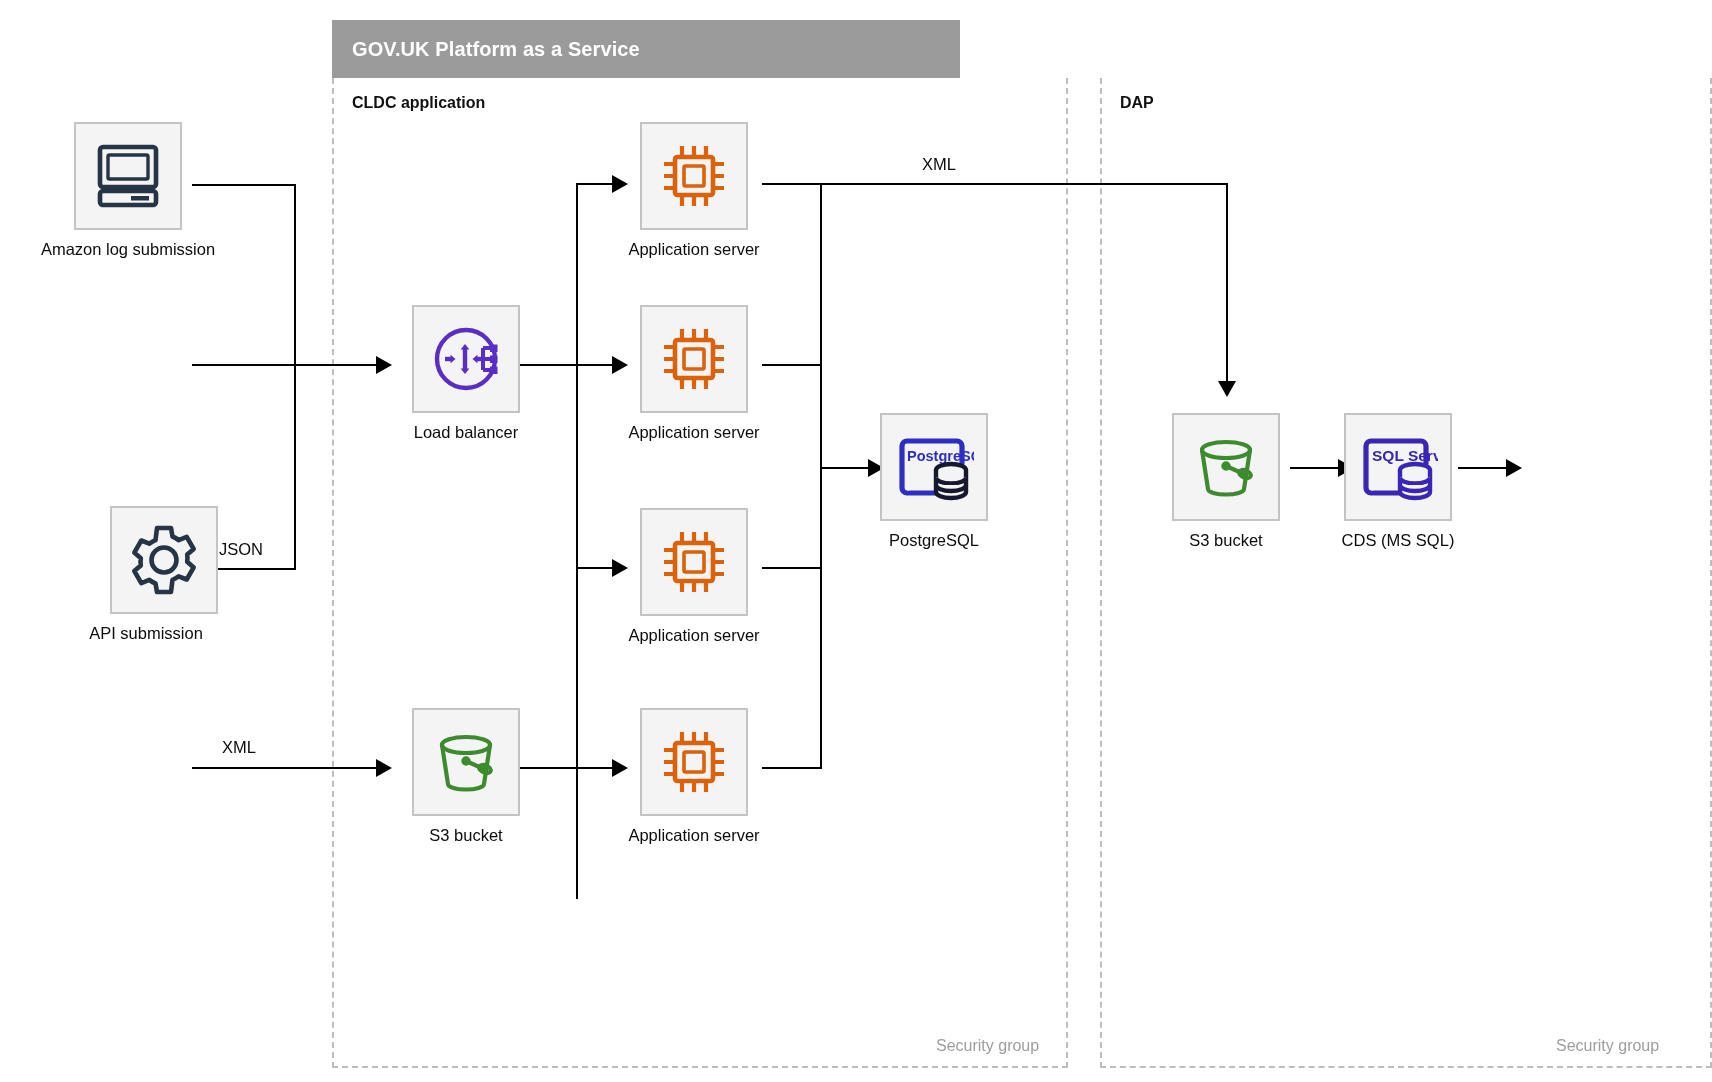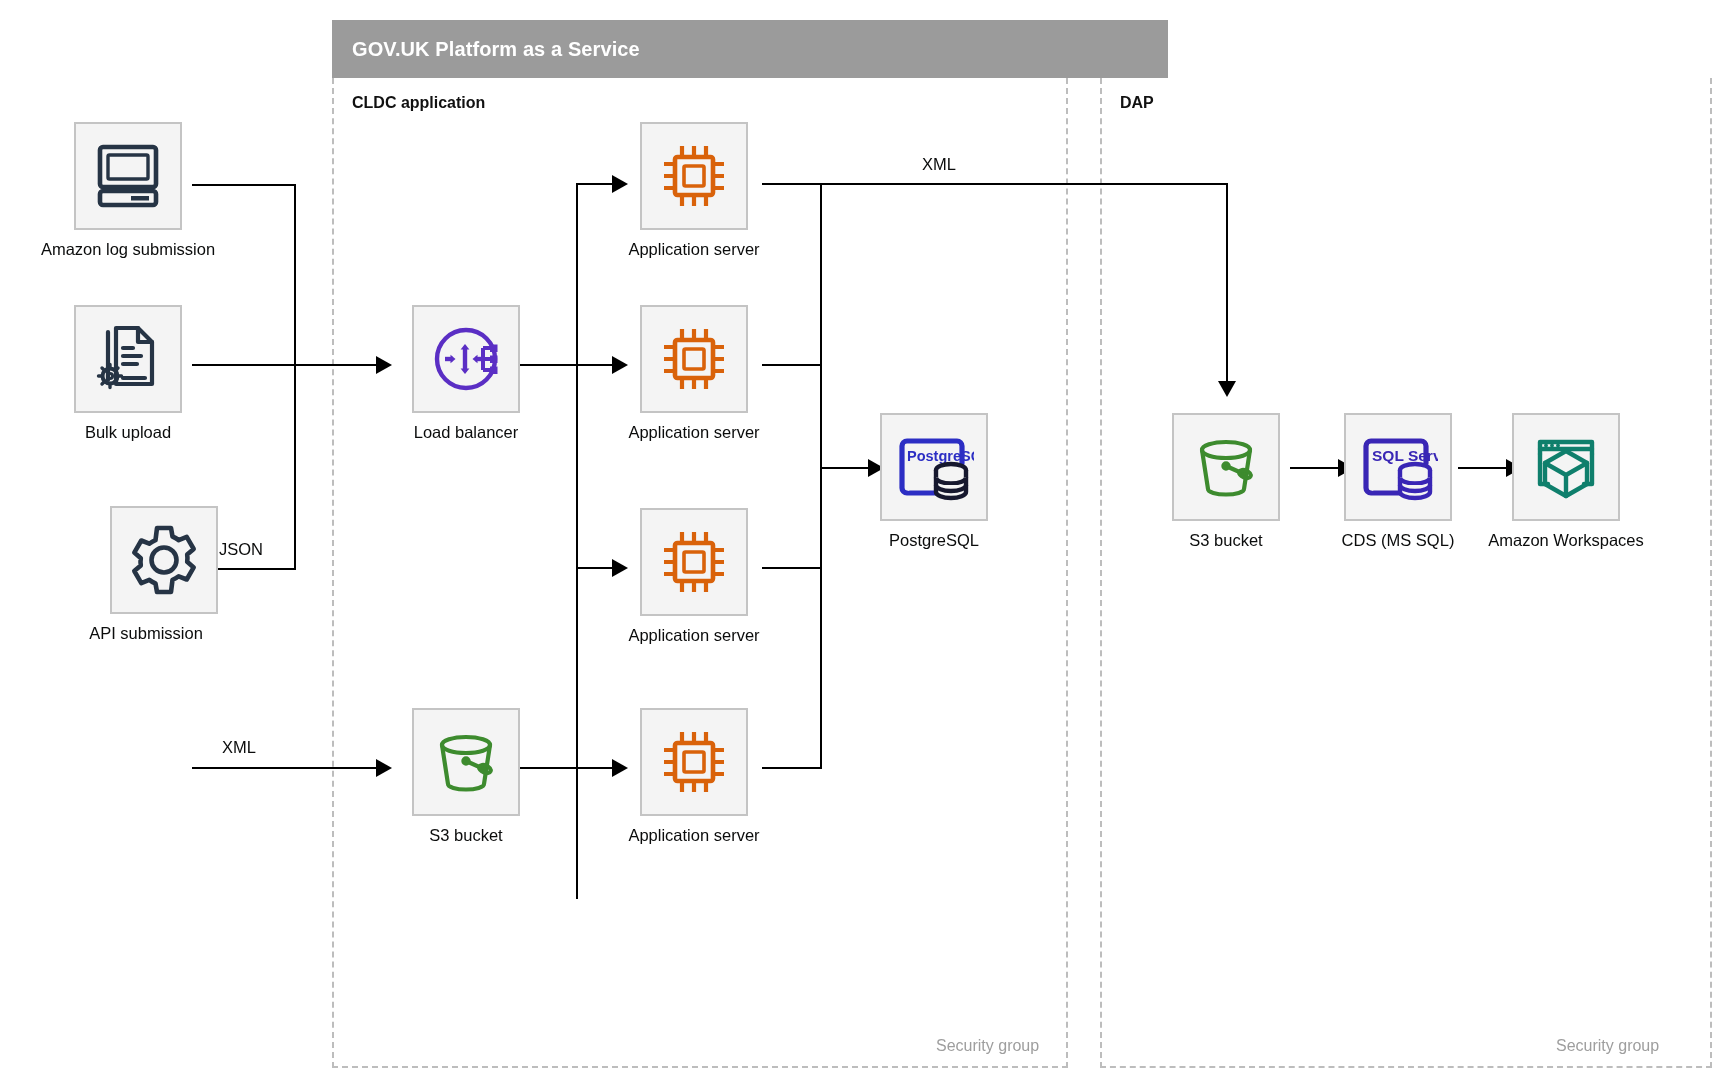--- a/index.html
+++ b/index.html
@@ -96,21 +96,21 @@
     font-size: 16.5px;
     color: #0b0c0c;
     white-space: nowrap;
   }
 </style>
 </head>
 <body>
 
 <div id="stage">
 
-  <div class="zone-header" style="left:332px; top:20px; width:836px; height:58px;">
+  <div class="zone-header" style="left:332px; top:20px; width:628px; height:58px;">
     <span>GOV.UK Platform as a Service</span>
   </div>
 
 
   <div class="secgroup" style="left:332px; top:78px; width:736px; height:990px;"></div>
   <div class="secgroup" style="left:1100px; top:78px; width:612px; height:990px;"></div>
 
   <div class="subzone-label" style="left:352px; top:94px;">CLDC application</div>
   <div class="subzone-label" style="left:1120px; top:94px;">DAP</div>
 
@@ -178,36 +178,20 @@
           <rect x="9" y="8" width="56" height="40" rx="3"></rect>
           <rect x="17" y="16" width="40" height="24" rx="1.5" stroke-width="3.4"></rect>
           <rect x="9" y="52" width="56" height="14" rx="3"></rect>
           <rect x="40" y="57" width="18" height="4.5" fill="#263445" stroke="none"></rect>
         </svg>
       </span>
     </div>
     <div class="caption">Amazon log submission</div>
   </div>
 
-  <div class="node" style="left:74px; top:305px;">
-    <div class="box">
-      <span>
-        <svg width="74" height="74" viewBox="0 0 74 74" fill="none" stroke="#263445" stroke-width="4.2" stroke-linecap="round" stroke-linejoin="round">
-          <path d="M17 10 v48"></path>
-          <path d="M25 6 h22 l14 14 v42 H25 Z"></path>
-          <path d="M47 6 v14 h14"></path>
-          <path d="M32 26 h10 M32 34 h18 M32 42 h14 M32 56 h22"></path>
-          <circle cx="19" cy="54" r="7.5" stroke-width="4"></circle>
-          <circle cx="19" cy="54" r="2.6" stroke-width="3"></circle>
-          <path d="M19 42.5 v4 M19 61.5 v4 M7.5 54 h4 M26.5 54 h4 M11 46 l2.8 2.8 M24.2 59.2 L27 62 M27 46 l-2.8 2.8 M13.8 59.2 L11 62" stroke-width="3.4"></path>
-        </svg>
-      </span>
-    </div>
-    <div class="caption">Bulk upload</div>
-  </div>
 
   <div class="node" style="left:74px; top:506px;padding-left:36px;">
     <div class="box">
       <span>
         <svg width="74" height="74" viewBox="0 0 74 74" fill="none" stroke="#263445" stroke-width="4.6" stroke-linejoin="round">
           <path d="M30 5 h14 l1.5 8.5 a24 24 0 0 1 6.2 3.6 l8-3.2 7 12.1 -6.5 5.6 a24 24 0 0 1 0 7.2 l6.5 5.6 -7 12.1 -8-3.2 a24 24 0 0 1 -6.2 3.6 L44 69 H30 l-1.5-8.5 a24 24 0 0 1 -6.2-3.6 l-8 3.2 -7-12.1 6.5-5.6 a24 24 0 0 1 0-7.2 l-6.5-5.6 7-12.1 8 3.2 a24 24 0 0 1 6.2-3.6 Z"></path>
           <circle cx="37" cy="37" r="12.5"></circle>
         </svg>
       </span>
     </div>
@@ -353,31 +337,14 @@
             <path d="M42 43 v22 a15 6 0 0 0 30 0 V43"></path>
             <path d="M42 50.5 a15 6 0 0 0 30 0"></path>
             <path d="M42 58 a15 6 0 0 0 30 0"></path>
           </g>
         </svg>
       </span>
     </div>
     <div class="caption">CDS (MS SQL)</div>
   </div>
 
-  <div class="node" style="left:1512px; top:413px;">
-    <div class="box">
-      <span>
-        <svg width="76" height="76" viewBox="0 0 76 76" fill="none" stroke="#0f7f6c" stroke-width="4.4" stroke-linejoin="round" stroke-linecap="round">
-          <path d="M12 25 V13 h52 v12"></path>
-          <path d="M12 25 v30 h8 M64 25 v30 h-8"></path>
-          <path d="M12 20 h52"></path>
-          <circle cx="18" cy="16.5" r="1.9" fill="#0f7f6c" stroke="none"></circle>
-          <circle cx="24" cy="16.5" r="1.9" fill="#0f7f6c" stroke="none"></circle>
-          <circle cx="30" cy="16.5" r="1.9" fill="#0f7f6c" stroke="none"></circle>
-          <path d="M38 29 L59 41 v21 L38 74 L17 62 V41 Z" transform="translate(0,-7) scale(1)"></path>
-          <path d="M17 34 L38 46 L59 34 M38 46 v21" transform="translate(0,0)"></path>
-        </svg>
-      </span>
-    </div>
-    <div class="caption">Amazon Workspaces</div>
-  </div>
 
 </div>
 
 </body></html>

